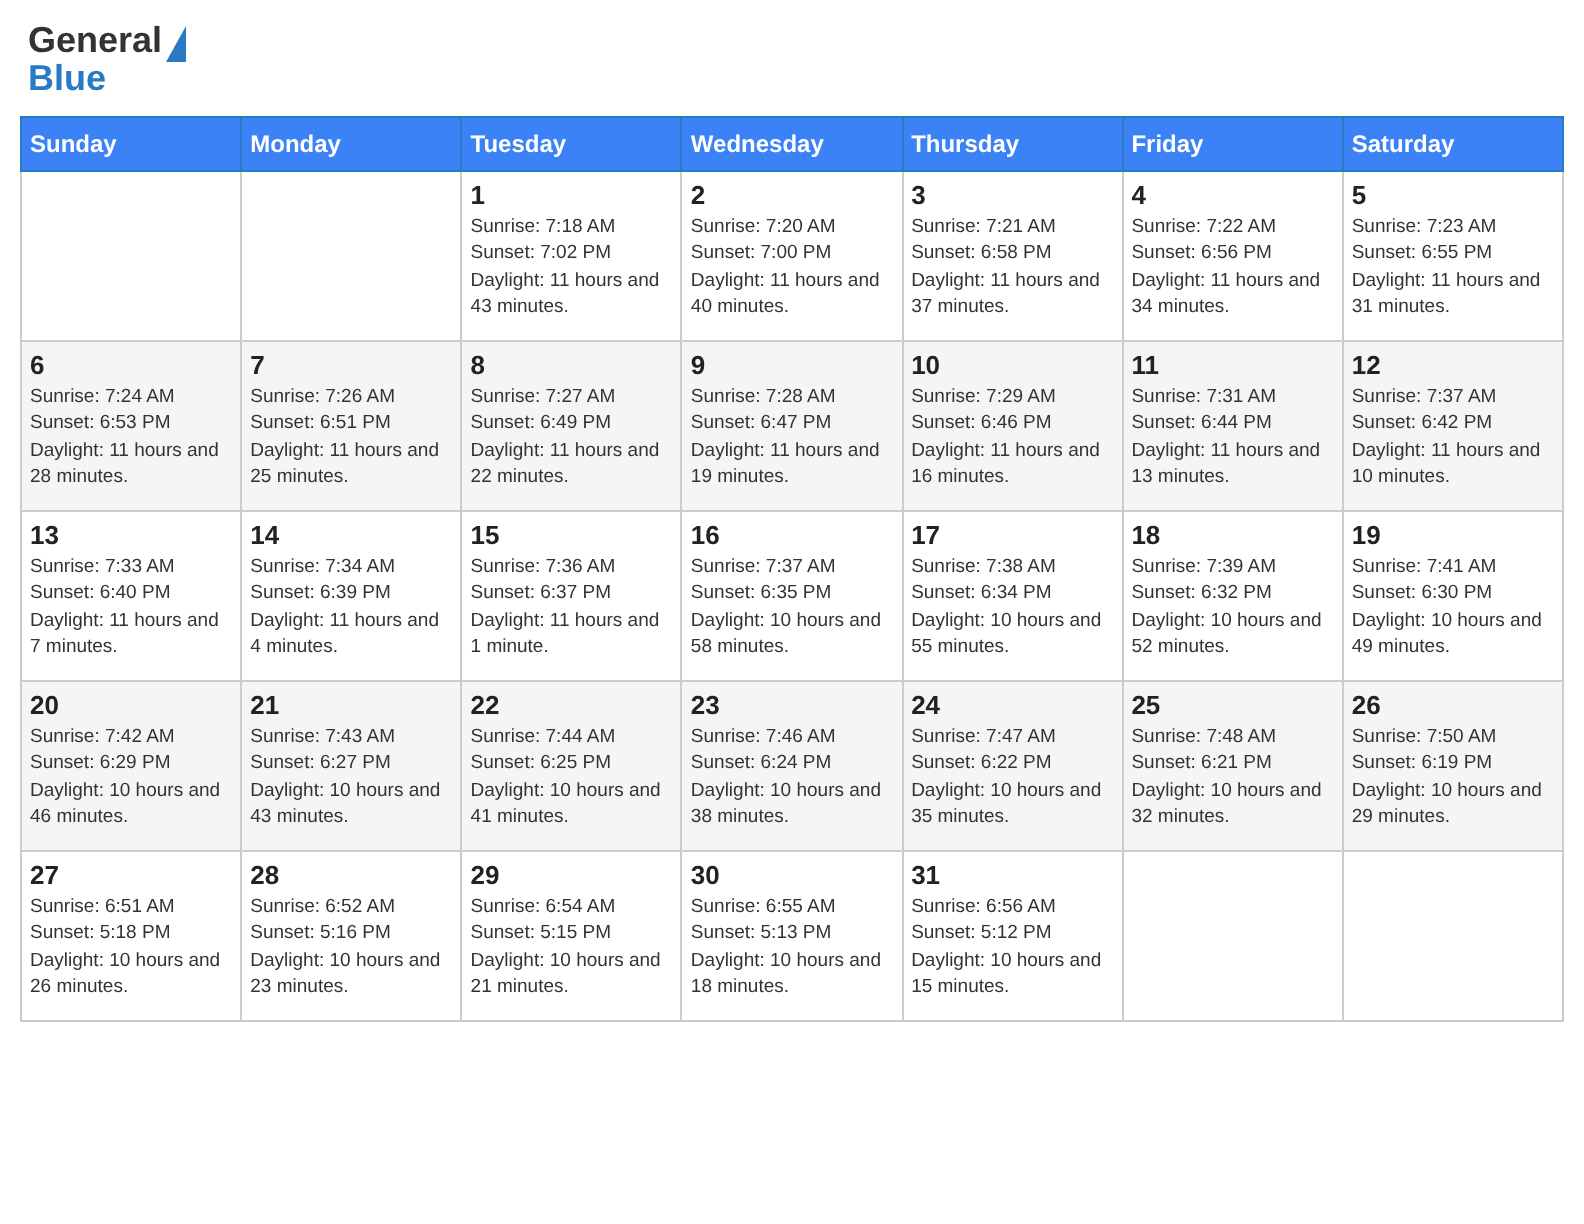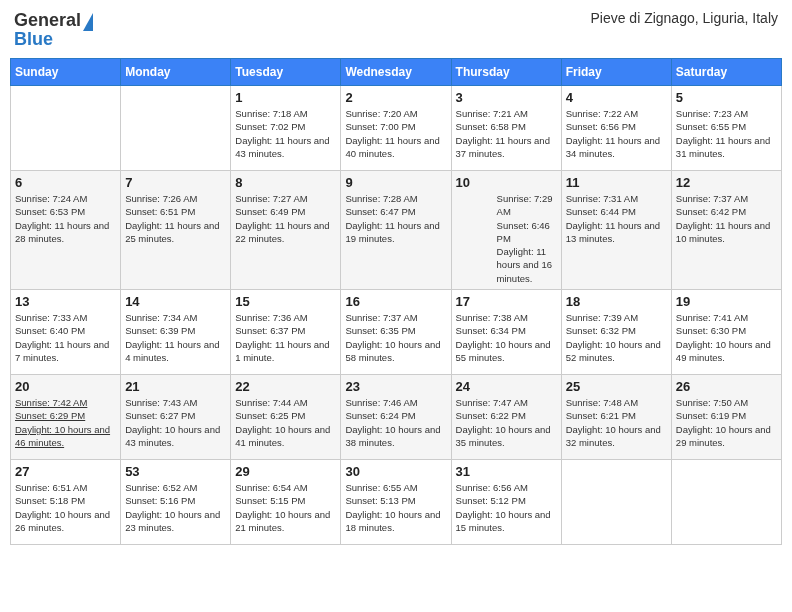--- a/index.html
+++ b/index.html
@@ -79,21 +79,20 @@
 
 <div class="header">
   <div class="logo">
     <div style="display:flex; align-items:center;">
       <span style="font-size:18px;font-weight:bold;color:#333;text-align:right;">General</span>
       <span style="display:inline-block;width:0;height:0;border-left:10px solid transparent;border-bottom:18px solid #2979c5;margin-left:2px;margin-bottom:-2px;"></span>
     </div>
     <span style="font-size:18px;font-weight:bold;color:#2979c5;margin-top:-2px;">Blue</span>
   </div>
   <div class="title-area">
-    <div class="location">Pieve di Zignago, Liguria, Italy</div>
   </div>
 </div>
 
 <table>
   <thead>
     <tr>
     <th>Sunday</th>
         <th>Monday</th>
         <th>Tuesday</th>
         <th>Wednesday</th>
@@ -157,21 +156,21 @@
 Daylight: 11 hours and 22 minutes.</div>
         </td>
         <td>
           <span class="day-number">9</span>
           <div class="day-info" style="white-space: pre-line;">Sunrise: 7:28 AM
 Sunset: 6:47 PM
 Daylight: 11 hours and 19 minutes.</div>
         </td>
         <td>
           <span class="day-number">10</span>
-          <div class="day-info" style="white-space: pre-line; margin-left: 41px;">Sunrise: 7:29 AM
+          <div class="day-info" style="white-space: pre-line;">Sunrise: 7:29 AM
 Sunset: 6:46 PM
 Daylight: 11 hours and 16 minutes.</div>
         </td>
         <td>
           <span class="day-number">11</span>
           <div class="day-info" style="white-space: pre-line;">Sunrise: 7:31 AM
 Sunset: 6:44 PM
 Daylight: 11 hours and 13 minutes.</div>
         </td>
         <td>
@@ -221,21 +220,21 @@
         <td>
           <span class="day-number">19</span>
           <div class="day-info" style="white-space: pre-line;">Sunrise: 7:41 AM
 Sunset: 6:30 PM
 Daylight: 10 hours and 49 minutes.</div>
         </td>
       </tr>
       <tr>
         <td>
           <span class="day-number">20</span>
-          <div class="day-info" style="white-space: pre-line; text-decoration: underline;">Sunrise: 7:42 AM
+          <div class="day-info" style="white-space: pre-line;">Sunrise: 7:42 AM
 Sunset: 6:29 PM
 Daylight: 10 hours and 46 minutes.</div>
         </td>
         <td>
           <span class="day-number">21</span>
           <div class="day-info" style="white-space: pre-line;">Sunrise: 7:43 AM
 Sunset: 6:27 PM
 Daylight: 10 hours and 43 minutes.</div>
         </td>
         <td>
@@ -270,21 +269,21 @@
         </td>
       </tr>
       <tr>
         <td>
           <span class="day-number">27</span>
           <div class="day-info" style="white-space: pre-line;">Sunrise: 6:51 AM
 Sunset: 5:18 PM
 Daylight: 10 hours and 26 minutes.</div>
         </td>
         <td>
-          <span class="day-number">53</span>
+          <span class="day-number">28</span>
           <div class="day-info" style="white-space: pre-line;">Sunrise: 6:52 AM
 Sunset: 5:16 PM
 Daylight: 10 hours and 23 minutes.</div>
         </td>
         <td>
           <span class="day-number">29</span>
           <div class="day-info" style="white-space: pre-line;">Sunrise: 6:54 AM
 Sunset: 5:15 PM
 Daylight: 10 hours and 21 minutes.</div>
         </td>

